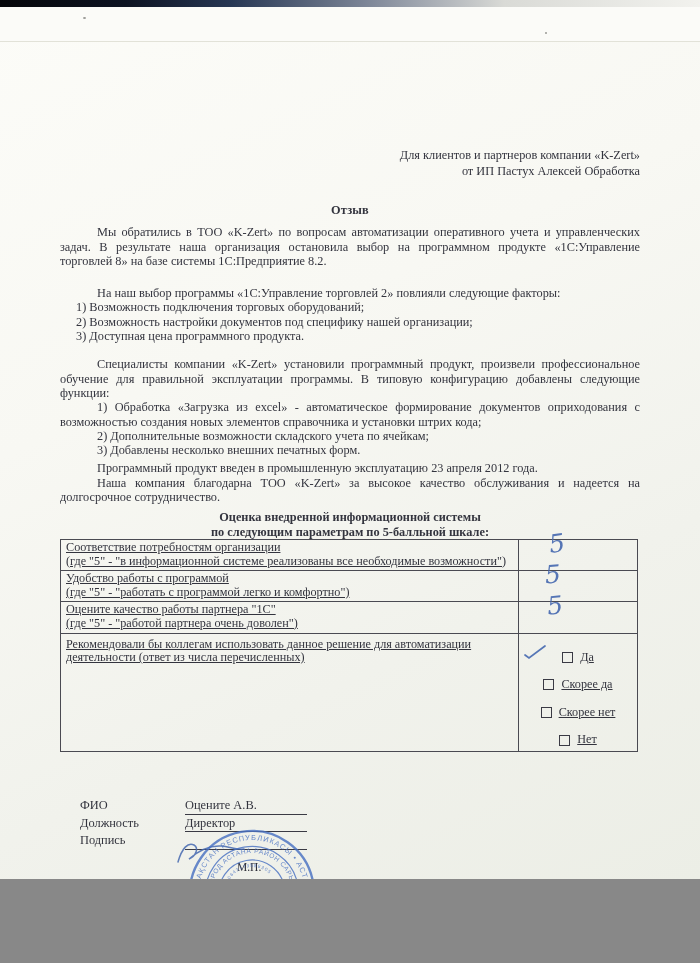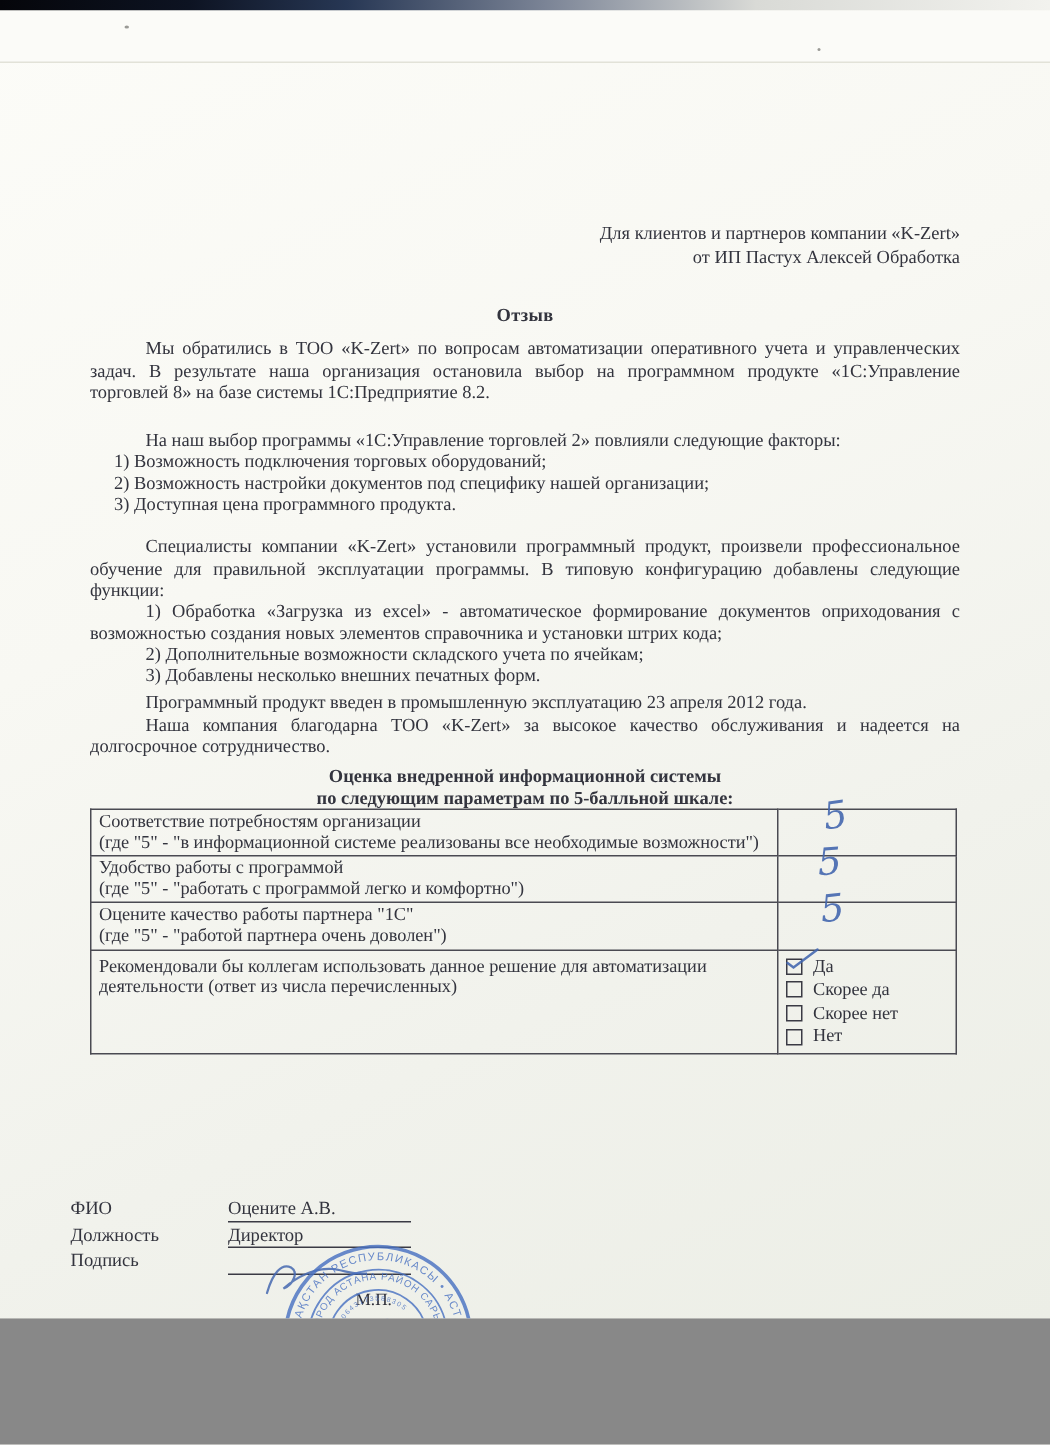--- a/index.html
+++ b/index.html
@@ -23,34 +23,34 @@
   .para{text-align:justify;margin-top:8px;text-indent:37px;}
   .no-indent{text-indent:0;}
   .factors{margin-top:18px;}
   .factors .item{text-indent:16px;}
   .funcs .item{text-align:justify;text-indent:37px;}
   .mt12{margin-top:14px;}
   .mt4{margin-top:4px;}
   .rating-heading{text-align:center;font-weight:bold;margin-top:6px;line-height:14.3px;}
 
   
-  table.rating{border-collapse:collapse;width:578px;margin-top:0px;table-layout:fixed;}
+  table.rating{border-collapse:collapse;width:578px;margin-top:0px;table-layout:fixed;text-decoration:underline;}
   table.rating td{border:1px solid #4a4a52;padding:1px 5px 2px 5px;font-size:12.2px;line-height:13.6px;vertical-align:top;}
   td.score-cell{width:108px;position:relative;}
   .hand-five{
     position:absolute;left:30px;top:-3px;
     font-family:"DejaVu Serif",serif;font-style:italic;
     font-size:25px;color:#4568b0;transform:rotate(-7deg);opacity:.9;
   }
-  .cb-row{display:flex;align-items:center;margin:1px 0 2px 0;position:relative;}
+  .cb-row{display:flex;align-items:center;margin:14px 0 2px 0;position:relative;justify-content:center;}
   .cb-box{width:9px;height:9px;border:1.3px solid #3a3a44;margin-right:7px;flex:none;}
   .cb-tick{position:absolute;left:-3px;top:-7px;pointer-events:none;}
 
   
-  #sig{position:absolute;left:47px;top:797px;font-size:12.4px;line-height:16.5px;}
+  #sig{position:absolute;left:80px;top:797px;font-size:12.4px;line-height:16.5px;}
   #sig .row{display:flex;}
   #sig .lbl{width:105px;flex:none;}
   #sig .val{min-width:122px;border-bottom:1px solid #3a3a44;padding-bottom:0px;}
   #date-line{position:absolute;left:355px;top:878px;font-size:15px;}
   #date-line .dval{border-bottom:1px solid #3a3a44;margin-left:6px;}
   #mp-label{position:absolute;left:237px;top:861px;font-size:11.5px;color:#2d2e38;}
 
   #stamp{position:absolute;left:182px;top:823px;width:140px;height:140px;opacity:.82;transform:rotate(-10deg);}
   #signature-squiggle{position:absolute;left:172px;top:836px;}
 </style>

